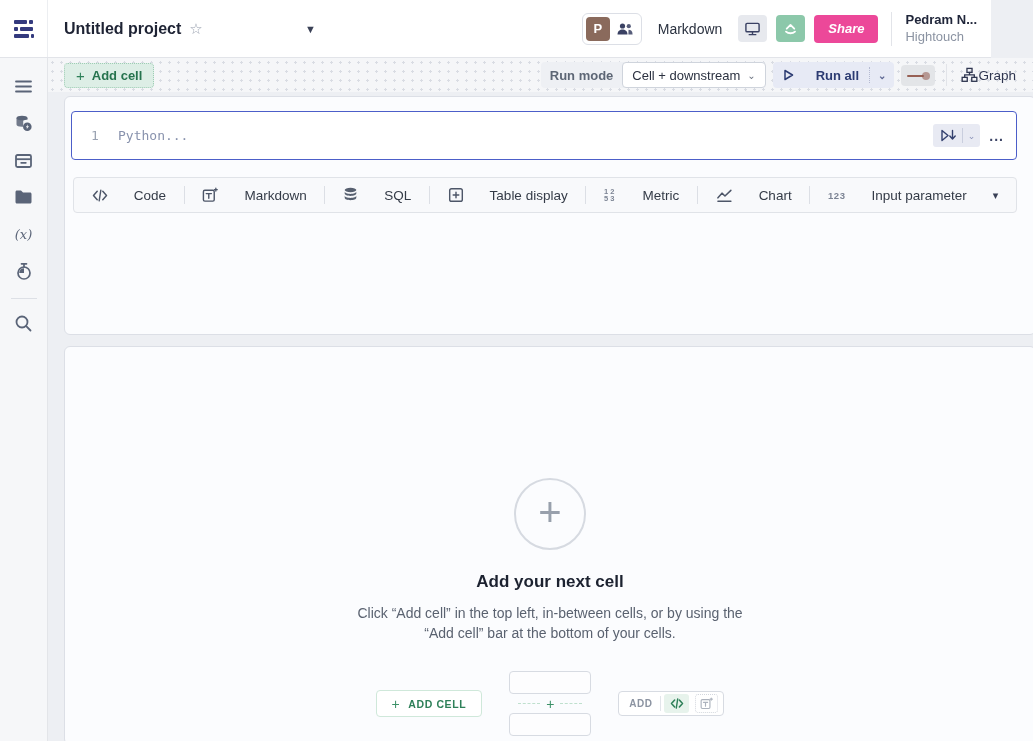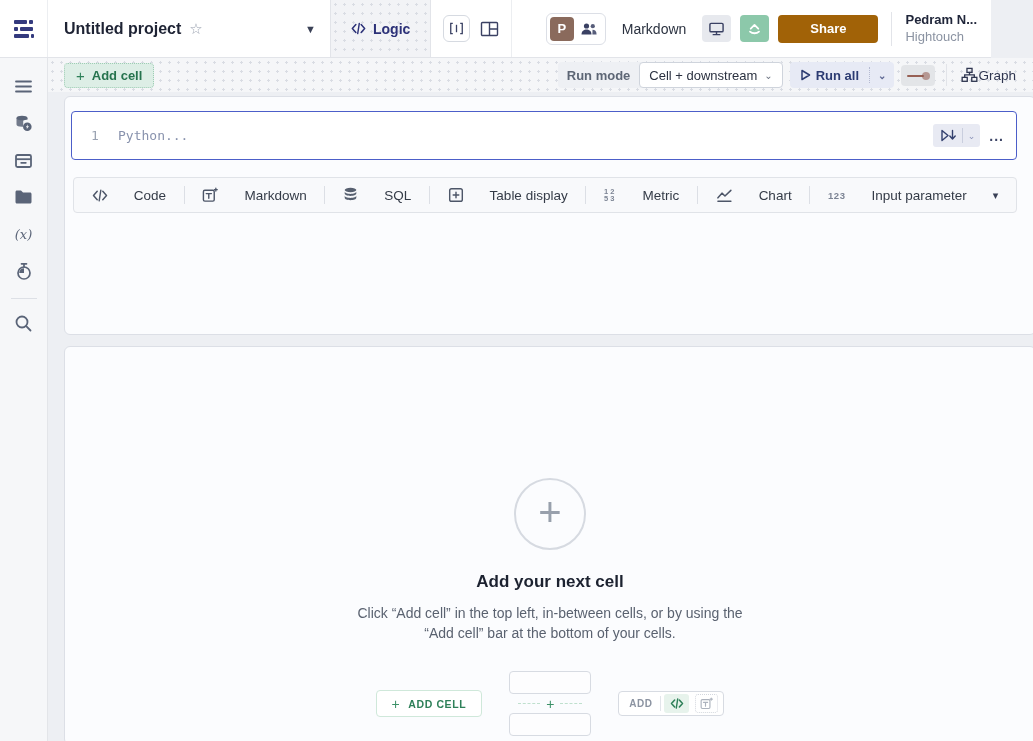--- a/index.html
+++ b/index.html
@@ -30,22 +30,22 @@
   .plain-icon-btn { cursor:pointer; display:flex; align-items:center; justify-content:center; }
   .topbar-right { margin-left:auto; display:flex; align-items:center; gap:9px; padding-right:12px; }
   .avatar-group { display:flex; align-items:center; gap:5px; border:1px solid #dcdfe6; border-radius:6px;
     padding:3px 6px 3px 3px; cursor:pointer; }
   .avatar { width:24px; height:24px; border-radius:4px; background:#8a6a5c; color:#fff;
     font-size:13px; font-weight:700; display:flex; align-items:center; justify-content:center; }
   .versions { font-size:14px; color:#2b3240; padding:0 7px; cursor:pointer; }
   .sq-btn { width:29px; height:27px; border-radius:4px; display:flex; align-items:center; justify-content:center; cursor:pointer; }
   .monitor-btn { background:#e7e9ee; }
   .publish-btn { background:#8cc8aa; }
-  .share-btn { height:28px; padding:0 32px; background:#a16207; color:#fff; font-size:13px; font-weight:700;
-    border:none; border-radius:4px; cursor:pointer; }
+  .share-btn { height:28px; padding:0 14px; background:#ec4899; color:#fff; font-size:13px; font-weight:700;
+    border:none; border-radius:4px; cursor:pointer;font-style:italic; }
   .tb-divider { width:1px; height:34px; background:#e2e4e9; margin:0 4px; }
   .user-block { line-height:1.25; padding-right:2px; }
   .user-name { font-size:13px; font-weight:700; color:#20263a; }
   .user-org { font-size:13px; color:#8b93a2; }
 
   
   .sidebar { position:absolute; top:58px; left:0; width:48px; bottom:0; background:#f6f7f9;
     border-right:1px solid #e3e5e9; display:flex; flex-direction:column; align-items:center; padding-top:12px; z-index:4; }
   .side-item { width:32px; height:32px; margin-bottom:5px; display:flex; align-items:center; justify-content:center;
     border-radius:5px; cursor:pointer; color:#5a6478; }
@@ -62,21 +62,21 @@
     color:#26734e; font-size:13px; font-weight:700; cursor:pointer; }
   .add-cell-plus { font-size:15px; font-weight:400; color:#2e8059; line-height:1; }
   .ct-right { margin-left:auto; display:flex; align-items:center; gap:7px; }
   .runmode-group { display:flex; align-items:center; background:#eef0f4; border-radius:4px; height:26px; }
   .runmode-label { font-size:13px; color:#5d6675; padding:0 9px;font-weight:bold; }
   .runmode-select { display:flex; align-items:center; gap:7px; height:26px; background:#fff;
     border:1px solid #cfd4dc; border-radius:4px; padding:0 9px; font-size:13px; color:#2b3140; cursor:pointer; }
   .sel-caret { font-size:10px; color:#6b7280; }
   .runall-btn { display:flex; align-items:center; height:26px; background:#e7eaf5; border-radius:4px;
     color:#2c3b72; font-size:13px; font-weight:700; cursor:pointer; }
-  .runall-main { display:flex; align-items:center; gap:5px; padding:0 10px; }
+  .runall-main { display:flex; align-items:center; gap:22px; padding:0 10px; }
   .runall-split { width:1px; height:16px; border-left:1px dotted #b4bad2; }
   .runall-caret { padding:0 8px; font-size:10px; color:#5c6692; }
   .kernel-toggle { width:34px; height:21px; background:#e3e5e8; border-radius:4px; position:relative; cursor:pointer; opacity:.95; }
   .kernel-line { position:absolute; left:6px; top:10px; width:17px; height:2px; background:#92584c; border-radius:1px; }
   .kernel-dot { position:absolute; right:5px; top:7px; width:8px; height:8px; border-radius:50%;
     background:#8c5044; opacity:.55; }
   .graph-btn { display:flex; align-items:center; font-size:13.5px; color:#2f3650; cursor:pointer; padding:0 3px; }
 
   
   .panel { position:absolute; left:16px; right:-3px; background:#fbfcfe;
@@ -148,43 +148,20 @@
           <span class="logo-seg" style="width:15px"></span>
           <span class="logo-seg" style="width:3px"></span>
         </div>
     </div>
   </div>
   <div class="title-area">
     <span class="proj-title">Untitled project</span>
     <span class="star">☆</span>
     <span class="title-caret">▼</span>
   </div>
-  <div class="tabstrip">
-    <div class="tab-logic">
-      <svg width="15" height="13" viewBox="0 0 17 14">
-        <path d="M5.5 2.5 L1.5 7 L5.5 11.5 M11.5 2.5 L15.5 7 L11.5 11.5" fill="none" stroke="#2c3178" stroke-width="1.7" stroke-linecap="round" stroke-linejoin="round"></path>
-        <path d="M9.4 1.2 L7.6 12.8" stroke="#2c3178" stroke-width="1.6" stroke-linecap="round"></path>
-      </svg>
-      <span>Logic</span>
-    </div>
-    <div class="tab-icons">
-      <div class="icon-btn-box">
-        <svg width="15" height="13" viewBox="0 0 16 14">
-          <path d="M4 1.5 H1.8 V12.5 H4 M12 1.5 H14.2 V12.5 H12" fill="none" stroke="#3a4163" stroke-width="1.4"></path>
-          <path d="M8 3 V11" stroke="#3a4163" stroke-width="1.4"></path>
-        </svg>
-      </div>
-      <div class="plain-icon-btn">
-        <svg width="19" height="16" viewBox="0 0 19 16">
-          <rect x="1.5" y="1.5" width="16" height="13" rx="1" fill="none" stroke="#3a4163" stroke-width="1.4"></rect>
-          <path d="M9.5 1.5 V14.5 M9.5 8 H17.5" fill="none" stroke="#3a4163" stroke-width="1.4"></path>
-        </svg>
-      </div>
-    </div>
-  </div>
   <div class="topbar-right">
     <div class="avatar-group">
       <div class="avatar">P</div>
       <svg width="20" height="16" viewBox="0 0 20 16">
         <circle cx="7.5" cy="5" r="2.6" fill="#3a4163"></circle>
         <path d="M2.5 13.5 C2.5 10 5 8.6 7.5 8.6 C10 8.6 12.5 10 12.5 13.5 Z" fill="#3a4163"></path>
         <circle cx="13.8" cy="5.2" r="2.1" fill="#3a4163" opacity=".85"></circle>
         <path d="M13.5 8.8 C15.8 8.8 17.6 10.2 17.6 13.5 L13.4 13.5" fill="#3a4163" opacity=".85"></path>
       </svg>
     </div>

